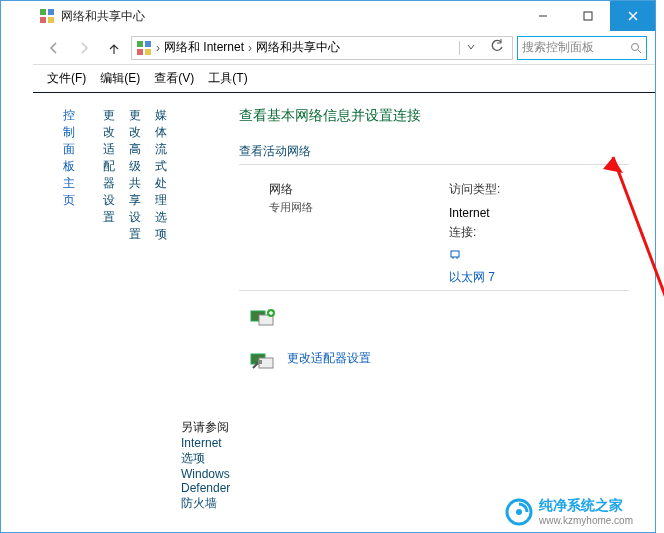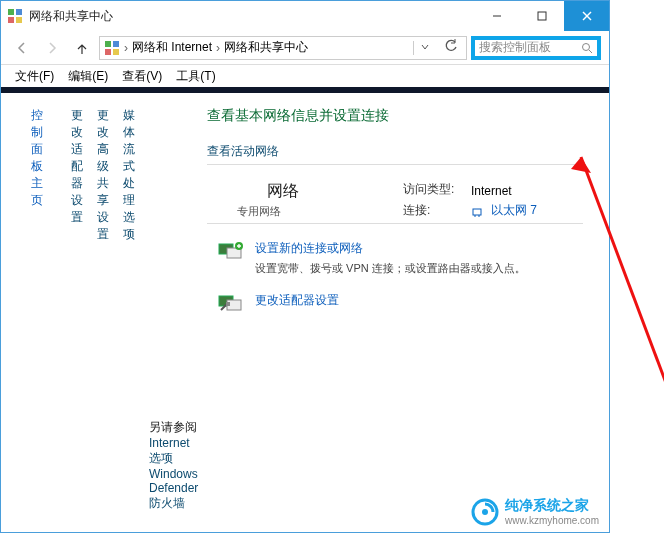--- a/index.html
+++ b/index.html
@@ -1,54 +1,54 @@
 <!DOCTYPE html>
 <html><head>
 <meta charset="utf-8">
 <style>
   * { box-sizing: border-box; margin: 0; padding: 0; }
   html, body { width: 664px; height: 533px; font-family: "Microsoft YaHei", "Segoe UI", sans-serif; font-size: 12px; background: #fff; overflow: hidden; position: relative; }
-  .window { width: 610px; height: 533px; border: 1px solid #4a9edb; position: relative; background: #fff; }
+  .window { width: 656px; height: 533px; border: 1px solid #4a9edb; position: relative; background: #fff; padding-left: 32px; }
   .titlebar { height: 30px; background: #fff; display: flex; align-items: center; padding-left: 6px; }
   .titlebar .title { margin-left: 6px; color: #222; font-size: 12px; flex: 1; }
   .winbtn { width: 45px; height: 30px; display: flex; align-items: center; justify-content: center; color: #333; }
   .winbtn.close { background: #1e90d6; color: #fff; }
   .nav { height: 34px; display: flex; align-items: center; padding: 0 8px; border-bottom: 1px solid #ddd; gap: 4px; }
   .navarrow { width: 26px; height: 26px; display: flex; align-items: center; justify-content: center; color: #999; }
   .navarrow.active { color: #333; }
   .crumbbox { flex: 1; height: 24px; border: 1px solid #ccc; display: flex; align-items: center; padding: 0 4px; gap: 4px; }
   .crumbbox .sep { color: #666; }
   .crumbbox .dropbtn { margin-left: auto; border-left: 1px solid #ccc; padding: 0 6px; color: #555; }
-  .searchbox { width: 130px; height: 24px; border: 4px solid #0ea5e9; display: flex; align-items: center; padding: 0 4px; color: #888; gap: 4px; }
-  .menubar { height: 28px; display: flex; align-items: center; gap: 14px; padding: 0 14px; border-bottom: 6px solid #0f172a; }
+  .searchbox { width: 130px; height: 24px; border: 1px solid #0ea5e9; display: flex; align-items: center; padding: 0 4px; color: #888; gap: 4px; }
+  .menubar { height: 28px; display: flex; align-items: center; gap: 14px; padding: 0 14px; border-bottom: 1px solid #0f172a; }
   .body { display: flex; height: calc(100% - 30px - 34px - 28px); }
   .sidebar { width: 170px; padding: 14px 0 0 30px; display: flex; flex-direction: row; gap: 14px; }
   .sidebar .home { color: #0b5dbb; font-size: 12px; }
   .sidebar a { color: #0c4a6e; text-decoration: none; font-size: 12px; cursor: pointer; }
   .sidebar .sep { height: 1px; }
   .sidebar .bottom { margin-top: auto; padding-bottom: 20px; display: flex; flex-direction: column; gap: 0; }
   .sidebar .bottom .heading { color: #222; }
   .main { flex: 1; padding: 14px 26px 0 36px; position: relative; }
   .mainTitle { color: #0a6a34; font-size: 14px; }
   .secTitle { color: #0c4a6e; font-size: 12px; margin-top: 18px; font-weight: normal; }
   .divline { height: 1px; background: #ddd; margin-top: 4px; }
   .netrow { display: flex; margin-top: 16px; padding-left: 30px; }
   .netleft { flex: 1; }
-  .netleft .name { color: #222; font-size: 16px; margin-left: 30px; }
+  .netleft .name { color: #222; font-size: 12px; }
   .netleft .sub { color: #555; font-size: 11px; margin-top: 2px; }
   .netright { width: 180px; font-size: 12px; }
-  .netright .row { display: flex; gap: 8px; align-items: flex-end; }
+  .netright .row { display: flex; gap: 8px; align-items: flex-start; flex-direction: column; }
   .netright .lbl { color: #333; width: 60px; }
   .netright a { color: #0b5dbb; text-decoration: none; }
   .taskrow { display: flex; gap: 10px; margin-top: 16px; padding-left: 10px; }
   .taskrow .ico { width: 28px; }
   .taskrow .txt a { color: #0b5dbb; text-decoration: none; }
   .taskrow .txt .desc { color: #444; margin-top: 4px; font-size: 11px; }
   .arrow-annot { position: absolute; pointer-events: none; }
-  .watermark { position: absolute; right: 10px; bottom: 6px; font-size: 14px; color: #1ba4e8; display: flex; align-items: center; gap: 6px; }
+  .watermark { position: absolute; right: 22px; bottom: 6px; font-size: 14px; color: #1ba4e8; display: flex; align-items: center; gap: 6px; }
   .watermark .url { font-size: 10px; color: #888; display: block; }
 </style>
 </head>
 <body>
 
 <div class="window">
 
   <div class="titlebar">
     <svg width="16" height="16">
       <rect x="1" y="1" width="6" height="6" fill="#4db04d"></rect>
@@ -177,24 +177,20 @@
 
       <div class="taskrow">
         <div class="ico">
           <svg width="28" height="24">
             <rect x="2" y="4" width="14" height="10" fill="#3c7d3c" stroke="#2a5"></rect>
             <rect x="10" y="8" width="14" height="10" fill="#eee" stroke="#888"></rect>
             <circle cx="22" cy="6" r="4" fill="#3a3"></circle>
               <path d="M20 6h4M22 4v4" stroke="#fff" stroke-width="1.3"></path>
           </svg>
         </div>
-        <div class="txt">
-          <a>设置新的连接或网络</a>
-          <div class="desc">设置宽带、拨号或 VPN 连接；或设置路由器或接入点。</div>
-        </div>
       </div>
 
       <div class="taskrow">
         <div class="ico">
           <svg width="28" height="24">
             <rect x="2" y="4" width="14" height="10" fill="#3c7d3c" stroke="#2a5"></rect>
             <rect x="10" y="8" width="14" height="10" fill="#eee" stroke="#888"></rect>
             <path d="M4 18 L10 12" stroke="#555" stroke-width="2"></path>
               <rect x="9" y="10" width="4" height="4" fill="#888"></rect>
           </svg>

